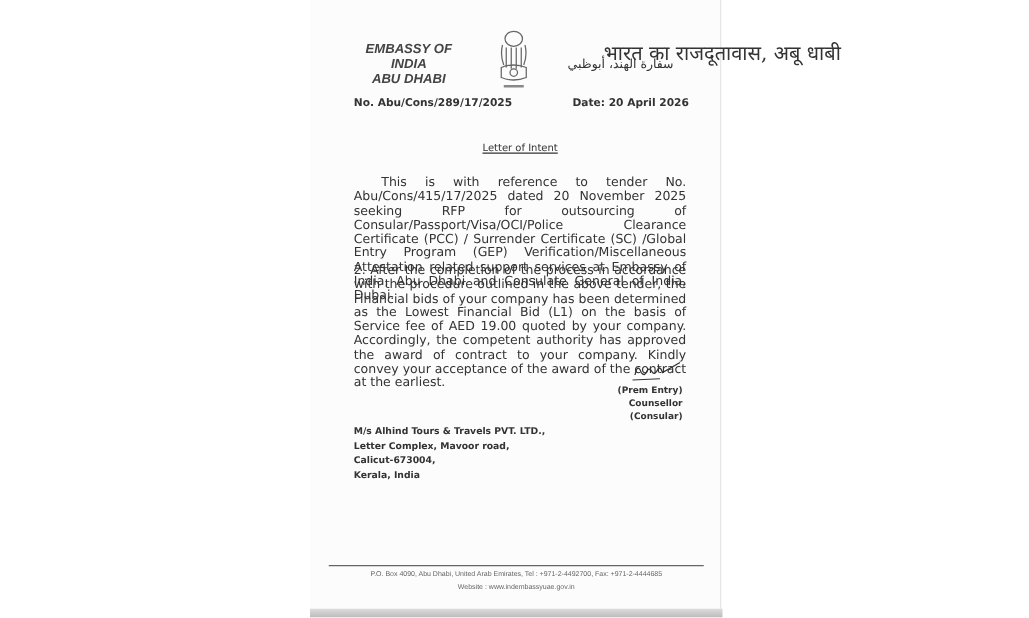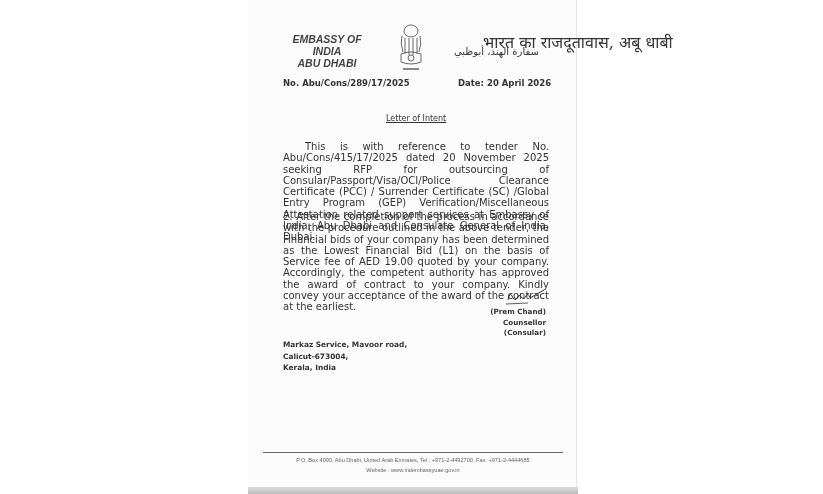--- a/index.html
+++ b/index.html
@@ -54,26 +54,27 @@
 
 <div class="abs para p1">This is with reference to tender No. Abu/Cons/415/17/2025 dated 20 November 2025 seeking RFP for outsourcing of Consular/Passport/Visa/OCI/Police Clearance Certificate (PCC) / Surrender Certificate (SC) /Global Entry Program (GEP) Verification/Miscellaneous Attestation related support services at Embassy of India, Abu Dhabi and Consulate General of India, Dubai.</div>
 <div class="abs para p2">2.   After the completion of the process in accordance with the procedure outlined in the above tender, the Financial bids of your company has been determined as the Lowest Financial Bid (L1) on the basis of Service fee of AED 19.00 quoted by your company. Accordingly, the competent authority has approved the award of contract to your company. Kindly convey your acceptance of the award of the contract at the earliest.</div>
 
 <svg class="abs sig" viewBox="0 0 44 22">
   <path d="M4 14 Q6 4 9 12 Q12 16 14 10 Q16 8 18 12 Q20 14 22 10 Q24 6 26 12 L40 4" fill="none" stroke="#333" stroke-width="1"></path>
   <path d="M2 18 L24 17" stroke="#333" stroke-width="0.8"></path>
 </svg>
 
 <div class="abs signame">
-  <div>(Prem Chand)</div>
+  <div>(Prem Entry)</div>
   <div>Counsellor (Consular)</div>
 </div>
 
 <div class="abs addr">
-  <div>Markaz  Service, Mavoor road,</div>
+  <div>M/s Alhind Tours &amp; Travels PVT. LTD.,</div>
+  <div>Letter  Complex, Mavoor road,</div>
   <div>Calicut-673004,</div>
   <div>Kerala, India</div>
 </div>
 
 <div class="abs rule"></div>
 <div class="abs foot">
   <div>P.O. Box 4090, Abu Dhabi, United Arab Emirates, Tel : +971-2-4492700, Fax: +971-2-4444685</div>
   <div>Website : www.indembassyuae.gov.in</div>
 </div>
 

